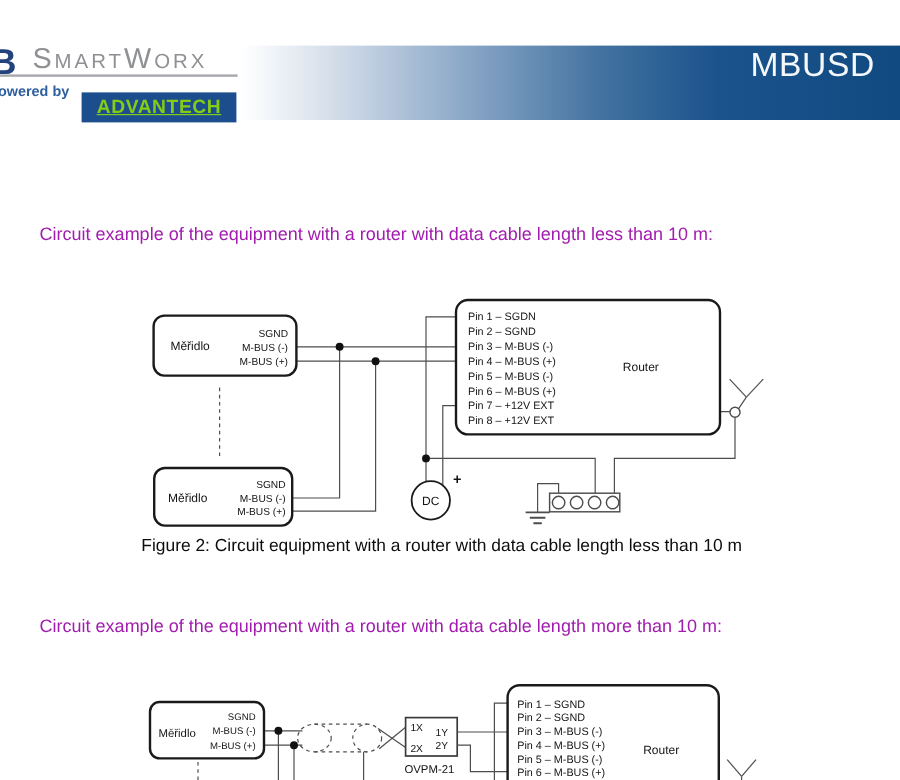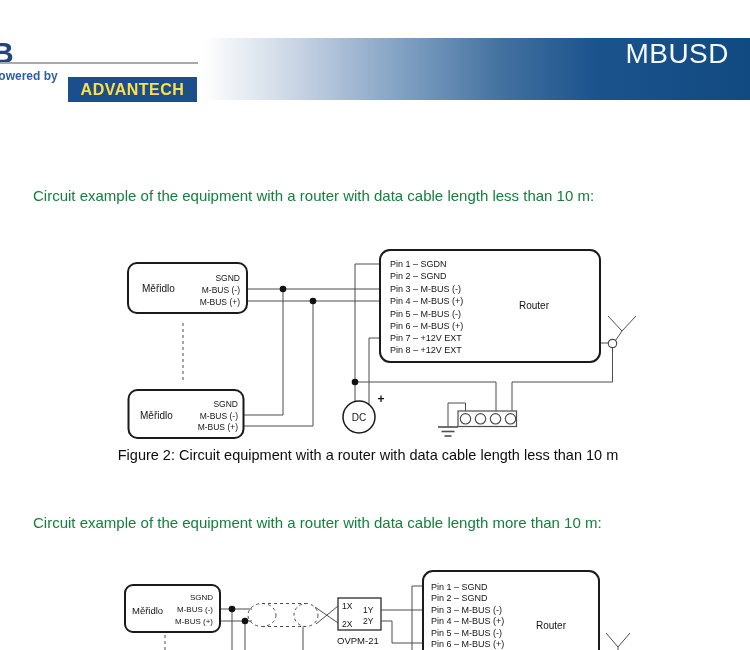--- a/index.html
+++ b/index.html
@@ -25,23 +25,23 @@
     font-variant:small-caps;letter-spacing:2.5px;
   }
   .brand-rule{position:absolute;left:0;top:62px;width:198px;height:2px;background:#a7a9ac;}
   .powered-by{
     position:absolute;left:-9px;top:69px;font-size:12px;font-weight:bold;color:#2e5f9e;
   }
   .adv-box{
     position:absolute;left:68px;top:77px;width:129px;height:25px;background:#1c4e8e;
     display:flex;align-items:center;justify-content:center;
   }
-  .adv-box span{color:#fde047;font-weight:bold;font-size:16px;letter-spacing:0.5px;}
+  .adv-box span{color:#84cc16;font-weight:bold;font-size:16px;letter-spacing:0.5px;text-decoration:underline;}
   
-  .intro{position:absolute;left:33px;font-size:15px;color:#15803d;}
+  .intro{position:absolute;left:33px;font-size:15px;color:#a21caf;}
   .intro1{top:187px;}
   .intro2{top:514px;}
   .caption{position:absolute;left:0;top:447px;width:736px;text-align:center;font-size:14.5px;color:#0d0d0d;}
   
   .fig{position:absolute;left:0;}
   .fig2{top:240px;}
   .fig3{top:560px;}
   svg text{font-family:"Liberation Sans", sans-serif;fill:#141414;}
   .wire{stroke:#4d4d4d;stroke-width:1;fill:none;}
   .wire-d{stroke:#4d4d4d;stroke-width:1;fill:none;stroke-dasharray:3,3;}
@@ -55,20 +55,21 @@
 </head>
 <body>
 
 <div class="page">
 
   <div class="gradient-bar">
     <span class="product-title">MBUSD</span>
   </div>
   <div class="brand">
     <span class="brand-b">B</span>
+    <span class="brand-smartworx">SmartWorx</span>
     <div class="brand-rule"></div>
     <span class="powered-by">powered by</span>
     <div class="adv-box">
       <span>ADVANTECH</span>
     </div>
   </div>
 
   <div class="intro intro1">Circuit example of the equipment with a router with data cable length less than 10 m:</div>
   <div class="intro intro2">Circuit example of the equipment with a router with data cable length more than 10 m:</div>
 

